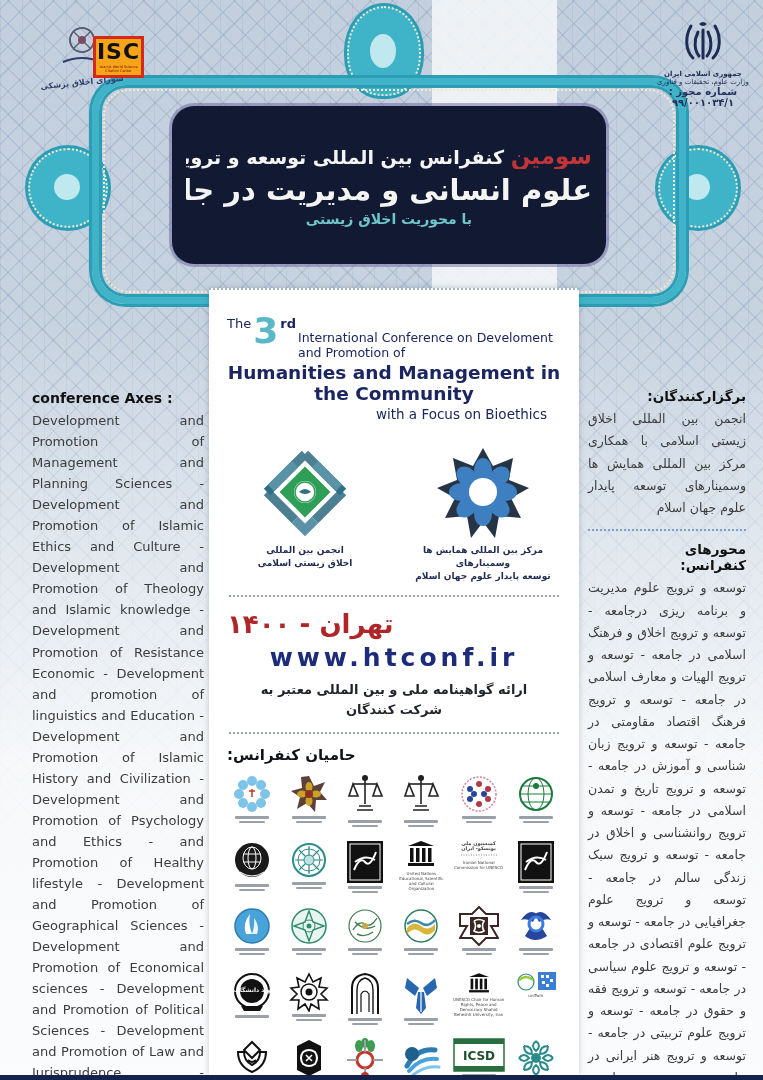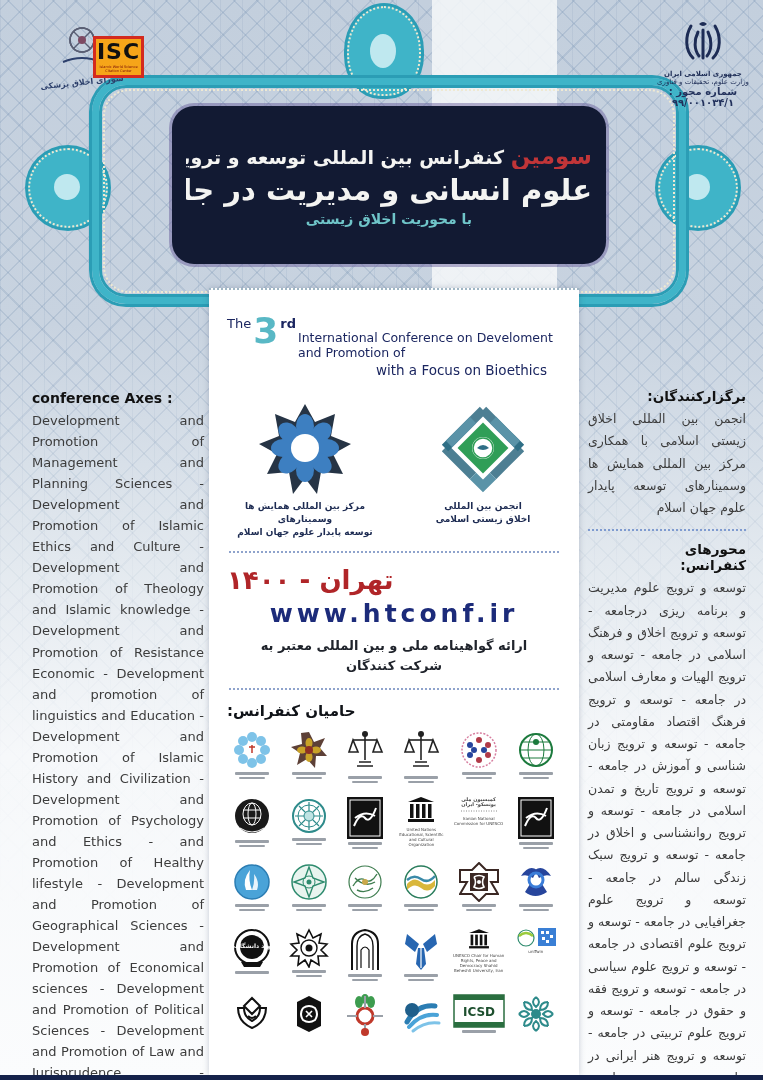--- a/index.html
+++ b/index.html
@@ -153,58 +153,59 @@
   </div>
 
   <div class="card">
     <div class="etitle">
       <div class="row1">
         <span class="the">The</span>
         <span class="num">3</span>
         <span class="ord">rd</span>
         <span class="rest1">International Conference on Develoment and Promotion of</span>
       </div>
+      <div class="row2">Humanities and Management in the Community</div>
       <div class="row3">with a Focus on Bioethics</div>
     </div>
 
     <div class="orglogos">
+      <div class="orglogo">
+        <svg width="96" height="96" viewBox="0 0 96 96">
+          <g fill="none" stroke-width="9">
+            <path d="M48 10 L20 38 M48 10 L76 38" stroke="#4d7f93"></path>
+            <path d="M10 48 L38 76 M86 48 L58 76" stroke="#4d7f93"></path>
+            <path d="M20 38 L10 48 M76 38 L86 48" stroke="#2f6f86"></path>
+            <path d="M38 20 L14 44 M58 20 L82 44 M38 76 L48 86 L58 76" stroke="#5a93a8"></path>
+          </g>
+          <rect x="30" y="30" width="36" height="36" transform="rotate(45 48 48)" fill="#2f9e57"></rect>
+          <circle cx="48" cy="48" r="11" fill="#fff"></circle>
+          <circle cx="48" cy="48" r="10" fill="none" stroke="#2f9e57" stroke-width="1.5"></circle>
+          <path d="M42 48 q6 -6 12 0 q-6 4 -12 0" fill="#2f6f86"></path>
+        </svg>
+        <div class="c1">انجمن بین المللی</div>
+        <div class="c2">اخلاق زیستی اسلامی</div>
+      </div>
       <div class="orglogo">
         <svg width="96" height="96" viewBox="0 0 96 96">
           <polygon points="48,4 58,22 78,14 74,36 94,44 76,54 86,74 64,72 60,94 48,78 36,94 32,72 10,74 20,54 2,44 22,36 18,14 38,22" fill="#263445"></polygon>
           <g fill="#3d7fc1">
             <ellipse cx="48" cy="26" rx="9" ry="12"></ellipse>
             <ellipse cx="64" cy="33" rx="9" ry="12" transform="rotate(45 64 33)"></ellipse>
             <ellipse cx="70" cy="48" rx="12" ry="9"></ellipse>
             <ellipse cx="64" cy="63" rx="9" ry="12" transform="rotate(-45 64 63)"></ellipse>
             <ellipse cx="48" cy="70" rx="9" ry="12"></ellipse>
             <ellipse cx="32" cy="63" rx="9" ry="12" transform="rotate(45 32 63)"></ellipse>
             <ellipse cx="26" cy="48" rx="12" ry="9"></ellipse>
             <ellipse cx="32" cy="33" rx="9" ry="12" transform="rotate(-45 32 33)"></ellipse>
           </g>
           <circle cx="48" cy="48" r="14" fill="#fff"></circle>
         </svg>
         <div class="c1">مرکز بین المللی همایش ها وسمینارهای</div>
         <div class="c2">توسعه پایدار علوم جهان اسلام</div>
       </div>
-      <div class="orglogo">
-        <svg width="96" height="96" viewBox="0 0 96 96">
-          <g fill="none" stroke-width="9">
-            <path d="M48 10 L20 38 M48 10 L76 38" stroke="#4d7f93"></path>
-            <path d="M10 48 L38 76 M86 48 L58 76" stroke="#4d7f93"></path>
-            <path d="M20 38 L10 48 M76 38 L86 48" stroke="#2f6f86"></path>
-            <path d="M38 20 L14 44 M58 20 L82 44 M38 76 L48 86 L58 76" stroke="#5a93a8"></path>
-          </g>
-          <rect x="30" y="30" width="36" height="36" transform="rotate(45 48 48)" fill="#2f9e57"></rect>
-          <circle cx="48" cy="48" r="11" fill="#fff"></circle>
-          <circle cx="48" cy="48" r="10" fill="none" stroke="#2f9e57" stroke-width="1.5"></circle>
-          <path d="M42 48 q6 -6 12 0 q-6 4 -12 0" fill="#2f6f86"></path>
-        </svg>
-        <div class="c1">انجمن بین المللی</div>
-        <div class="c2">اخلاق زیستی اسلامی</div>
-      </div>
     </div>
 
     <hr class="dotsep">
     <div class="cityyear">تهران - ۱۴۰۰</div>
     <div class="website">www.htconf.ir</div>
     <div class="certnote">ارائه گواهینامه ملی و بین المللی معتبر به شرکت کنندگان</div>
     <hr class="dotsep">
     <div class="sponsorhead">حامیان کنفرانس:</div>
 
     <div class="grid">

